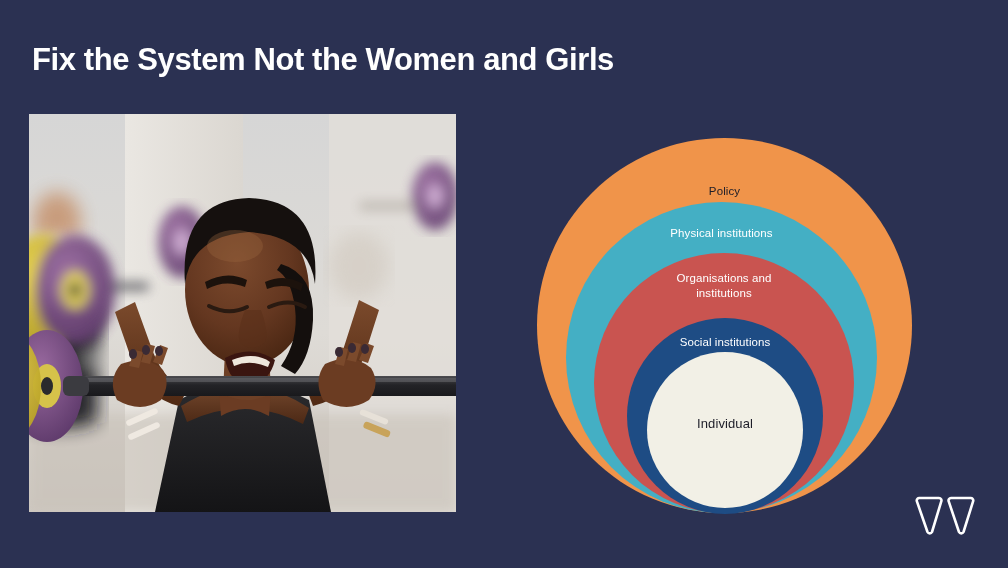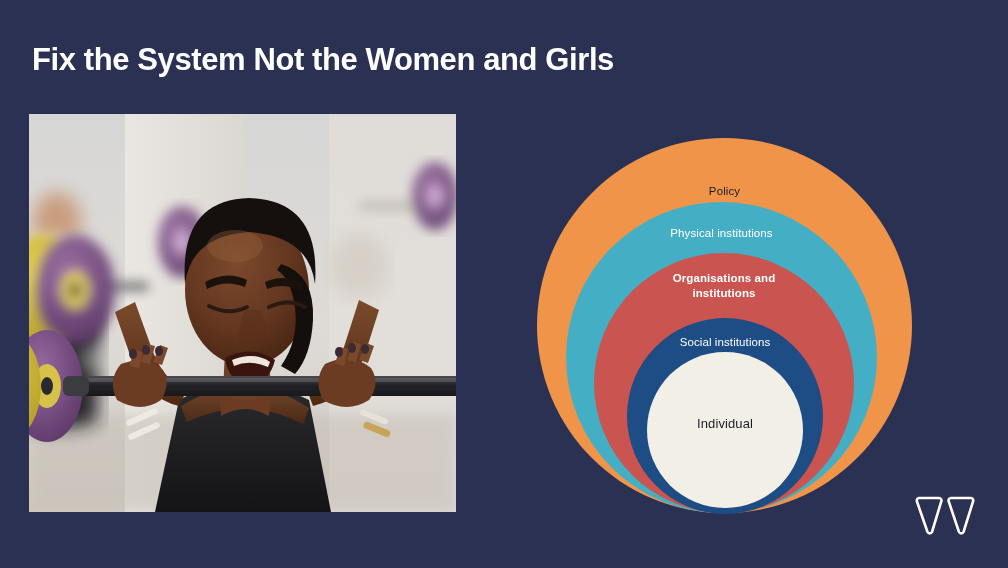--- a/index.html
+++ b/index.html
@@ -66,21 +66,21 @@
     pointer-events: none;
   }
   .ring-policy       { background: #f0944a; }
   .ring-physical     { background: #44afc4; }
   .ring-organisation { background: #c95450; }
   .ring-social       { background: #1e4c84; }
   .ring-individual   { background: #f2f0e6; }
 
   .lbl-policy       { color: #1d1d28; }
   .lbl-physical     { color: #ffffff; }
-  .lbl-organisation { color: #ffffff; font-weight: bold; }
+  .lbl-organisation { color: #ffffff; }
   .lbl-social       { color: #ffffff; }
   .lbl-individual   { color: #1d1d28; font-size: 13px; }
 
   
   .logo {
     position: absolute;
     left: 914px;
     top: 492px;
     width: 62px;
     height: 52px;

